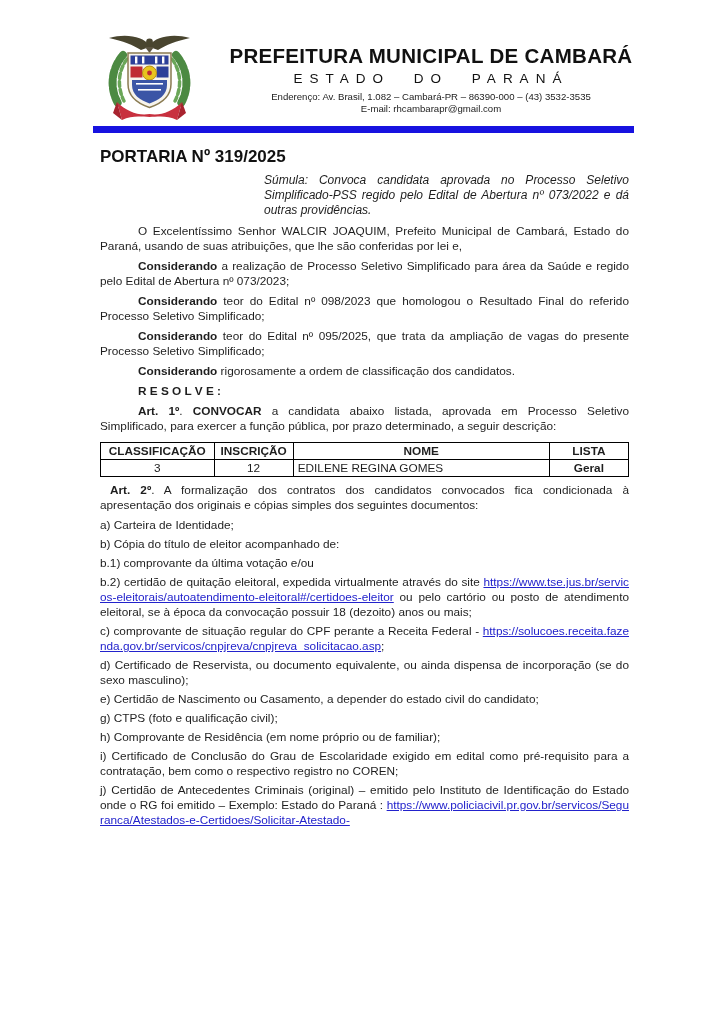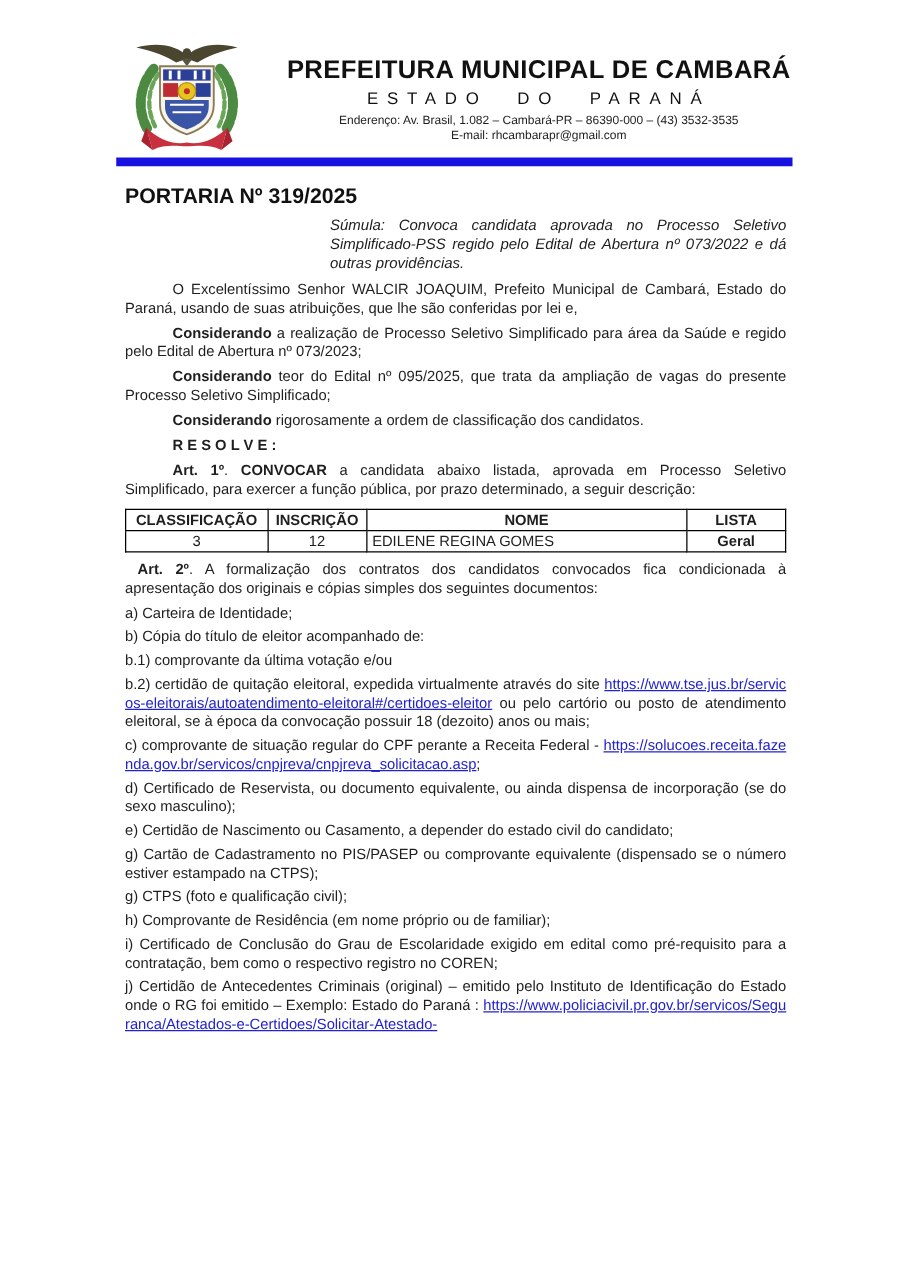--- a/index.html
+++ b/index.html
@@ -89,20 +89,21 @@
   </div>
 
   <div class="rule top"></div>
 
   <div class="docbody">
     <div class="doc-title">PORTARIA Nº 319/2025</div>
     <div class="sumula">Súmula: Convoca candidata aprovada no Processo Seletivo Simplificado-PSS regido pelo Edital de Abertura nº 073/2022 e dá outras providências.</div>
     <div id="doc-blocks">
         <div class="para indent"><span class="">O Excelentíssimo Senhor WALCIR JOAQUIM, Prefeito Municipal de Cambará, Estado do Paraná, usando de suas atribuições, que lhe são conferidas por lei e,</span></div>
         <div class="para indent"><span class="seg-b">Considerando</span><span class=""> a realização de Processo Seletivo Simplificado para área da Saúde e regido pelo Edital de Abertura nº 073/2023;</span></div>
+        <div class="para indent"><span class="seg-b">Considerando</span><span class=""> teor do Edital nº 098/2023 que homologou o Resultado Final do referido Processo Seletivo Simplificado;</span></div>
         <div class="para indent"><span class="seg-b">Considerando</span><span class=""> teor do Edital nº 095/2025, que trata da ampliação de vagas do presente Processo Seletivo Simplificado;</span></div>
         <div class="para indent"><span class="seg-b">Considerando</span><span class=""> rigorosamente a ordem de classificação dos candidatos.</span></div>
         <div class="para indent"><span class="seg-b">R E S O L V E :</span></div>
         <div class="para indent"><span class="seg-b">Art. 1º</span><span class="">. </span><span class="seg-b">CONVOCAR</span><span class=""> a candidata abaixo listada, aprovada em Processo Seletivo Simplificado, para exercer a função pública, por prazo determinado, a seguir descrição:</span></div>
         <table class="conv">
           <colgroup>
             <col style="width: 21.5%;">
             <col style="width: 15%;">
             <col style="width: 48.5%;">
             <col style="width: 15%;">
@@ -123,21 +124,20 @@
           </tbody>
         </table>
         <div class="para indent-sm"><span class="seg-b">Art. 2º</span><span class="">. A formalização dos contratos dos candidatos convocados fica condicionada à apresentação dos originais e cópias simples dos seguintes documentos:</span></div>
         <div class="para item"><span class="">a) Carteira de Identidade;</span></div>
         <div class="para item"><span class="">b) Cópia do título de eleitor acompanhado de:</span></div>
         <div class="para item"><span class="">b.1) comprovante da última votação e/ou</span></div>
         <div class="para item"><span class="">b.2) certidão de quitação eleitoral, expedida virtualmente através do site </span><a class="lnk">https://www.tse.jus.br/servicos-eleitorais/autoatendimento-eleitoral#/certidoes-eleitor</a><span class=""> ou pelo cartório ou posto de atendimento eleitoral, se à época da convocação possuir 18 (dezoito) anos ou mais;</span></div>
         <div class="para item"><span class="">c) comprovante de situação regular do CPF perante a Receita Federal - </span><a class="lnk">https://solucoes.receita.fazenda.gov.br/servicos/cnpjreva/cnpjreva_solicitacao.asp</a><span class="">;</span></div>
         <div class="para item"><span class="">d) Certificado de Reservista, ou documento equivalente, ou ainda dispensa de incorporação (se do sexo masculino);</span></div>
         <div class="para item"><span class="">e) Certidão de Nascimento ou Casamento, a depender do estado civil do candidato;</span></div>
-        <div class="para item"><span class="">g) Cartão de Cadastramento no PIS/PASEP ou comprovante equivalente (dispensado se o número estiver estampado na CTPS);</span></div>
         <div class="para item"><span class="">g) CTPS (foto e qualificação civil);</span></div>
         <div class="para item"><span class="">h) Comprovante de Residência (em nome próprio ou de familiar);</span></div>
         <div class="para item"><span class="">i) Certificado de Conclusão do Grau de Escolaridade exigido em edital como pré-requisito para a contratação, bem como o respectivo registro no COREN;</span></div>
         <div class="para item"><span class="">j) Certidão de Antecedentes Criminais (original) – emitido pelo Instituto de Identificação do Estado onde o RG foi emitido – Exemplo: Estado do Paraná : </span><a class="lnk">https://www.policiacivil.pr.gov.br/servicos/Seguranca/Atestados-e-Certidoes/Solicitar-Atestado-</a></div>
       </div>
   </div>
 
   <div class="rule bottom"></div>
 </div>
 

